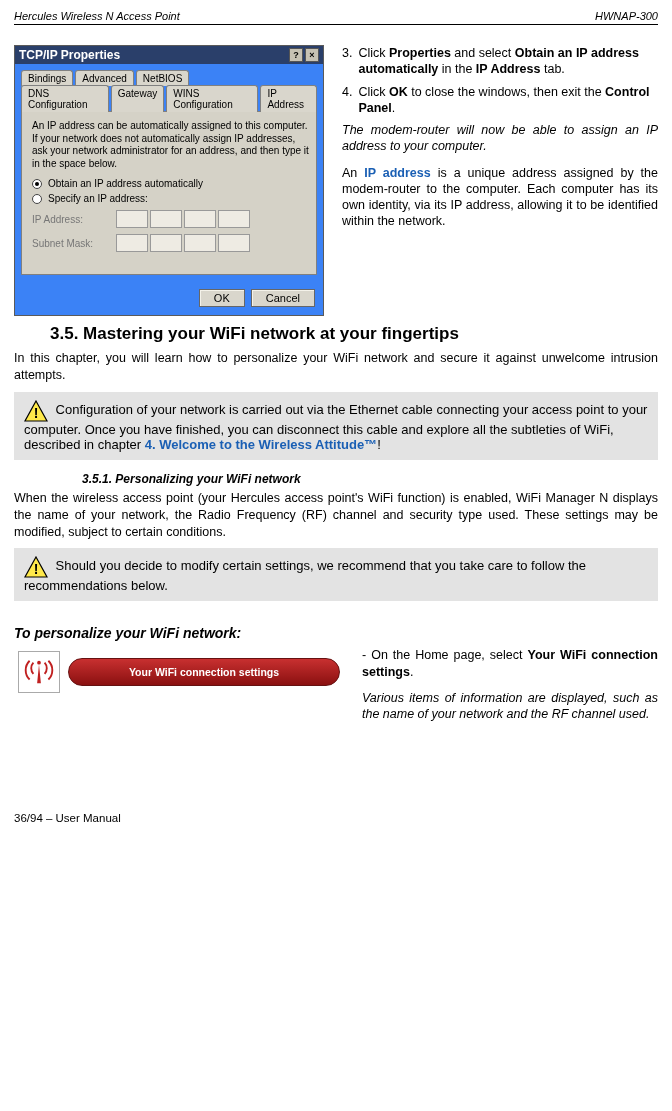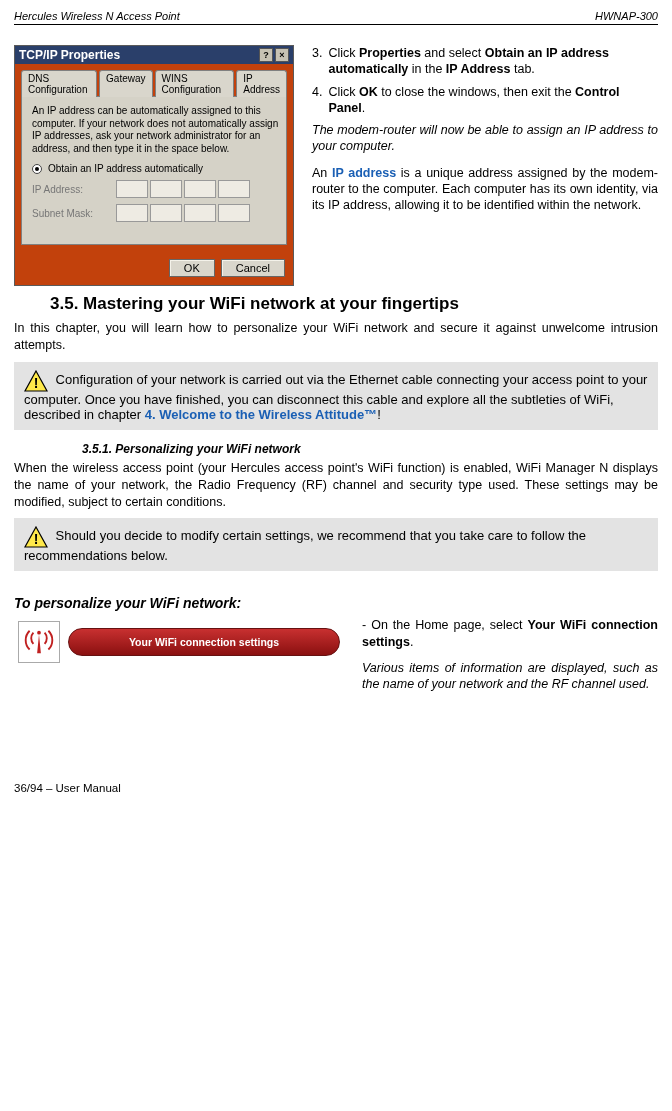--- a/index.html
+++ b/index.html
@@ -23,22 +23,22 @@
   }
 
   .top-columns {
     display: flex;
     gap: 18px;
     margin-bottom: 8px;
   }
 
   
   .dialog {
-    width: 280px;
-    background: #c2410c;
+    width: 310px;
+    background: #3b82f6;
     border: 1px solid #5a5a5a;
     flex-shrink: 0;
   }
   .dlg-title {
     background: #2a3f6a;
     color: #fff;
     display: flex;
     align-items: center;
     justify-content: space-between;
     font-weight: bold;
@@ -185,32 +185,41 @@
 
   <div class="dialog">
     <div class="dlg-title">
       <span>TCP/IP Properties</span>
       <span class="btns">
         <span>?</span>
         <span>×</span>
       </span>
     </div>
     <div class="dlg-body">
+      <div class="tabs-row">
+        <span class="tab">Bindings</span>
+        <span class="tab">Advanced</span>
+        <span class="tab">NetBIOS</span>
+      </div>
       <div class="tabs-row">
         <span class="tab">DNS Configuration</span>
         <span class="tab">Gateway</span>
         <span class="tab">WINS Configuration</span>
         <span class="tab active">IP Address</span>
       </div>
       <div class="tab-panel">
         <p>An IP address can be automatically assigned to this computer. If your network does not automatically assign IP addresses, ask your network administrator for an address, and then type it in the space below.</p>
         <div class="radio-row">
           <span class="r sel"></span>
           <span>Obtain an IP address automatically</span>
         </div>
+        <div class="radio-row">
+          <span class="r"></span>
+          <span>Specify an IP address:</span>
+        </div>
         <div class="field-row">
           <span class="lbl">IP Address:</span>
           <span class="ipboxes">
               <span></span>
               <span></span>
               <span></span>
               <span></span>
             </span>
         </div>
         <div class="field-row">

